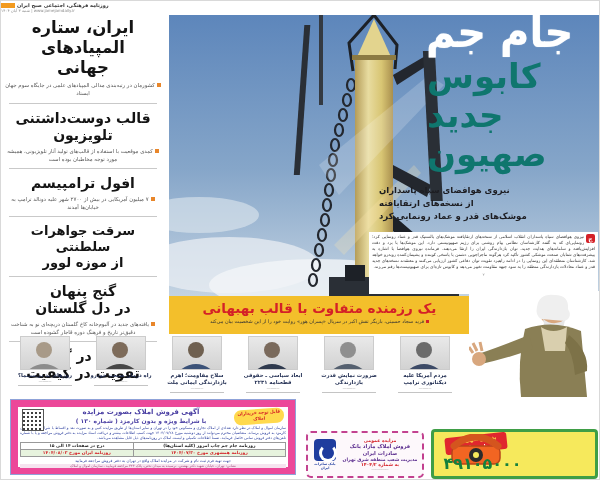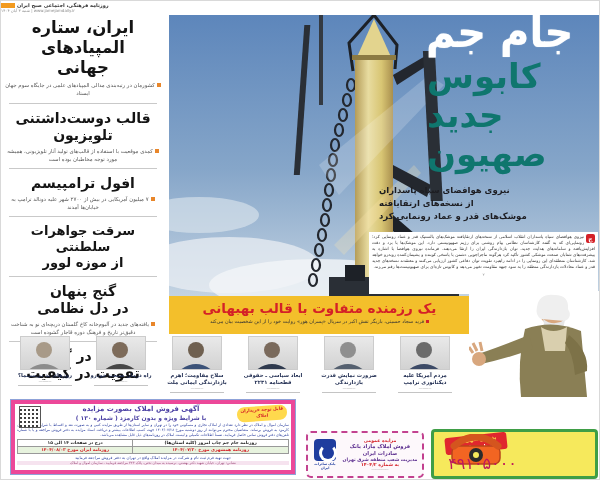--- a/index.html
+++ b/index.html
@@ -58,21 +58,21 @@
   
   .cols { position:absolute; top:335px; right:136px; left:6px; width:458px; height:62px; display:flex; flex-direction:row; }
   .colitem { width:76px; text-align:center; padding:0 3px; }
   .colitem .ph { width:50px; height:34px; margin:0 auto; border:1px solid #ccc;
                  background:linear-gradient(#e9e9e9,#d2d2d2); overflow:hidden;}
   .colitem .ct { font-size:5.3px; font-weight:bold; color:#1d2a4f; line-height:1.3; margin-top:2px;}
   .colitem .cn { font-size:3.6px; color:#999; line-height:1.4; letter-spacing:-.5px;}
 
   
   .adA { position:absolute; top:399px; right:304px; left:12px; width:284px; height:74px;
-         border:4px solid #ec4899; outline:1px solid #8fa2d8; background:#fff; padding:1px 2px; }
+         border:7px solid #ec4899; outline:1px solid #8fa2d8; background:#fff; padding:1px 2px; }
   .adA .hrow { position:relative; height:17px; }
   .qr { position:absolute; right:auto; left:2px; top:1px; width:22px; height:22px;
         background:
           repeating-linear-gradient(0deg,#222 0 2px,#fff 2px 4px),
           repeating-linear-gradient(90deg,#222 0 2px,#fff 2px 4px);
         background-blend-mode:screen; border:1px solid #555; }
   .adA .ttl { text-align:center; margin:0 54px 0 30px; }
   .adA .ttl .a { font-size:7px; font-weight:900; color:#4a3fa3; line-height:9px;}
   .adA .ttl .b { font-size:6px; font-weight:900; color:#4a3fa3; line-height:8px;}
   .badgeY { position:absolute; right:2px; top:1px; width:50px; height:15px; background:#ffd94d;
@@ -110,21 +110,21 @@
 
   
   .adC { position:absolute; top:428px; left:430px; width:167px; height:50px;
          border:3px solid #3f9e46; background:#f6e95c; border-radius:4px; overflow:hidden;}
   .ribbon { position:absolute; top:3px; right:88px; width:62px; height:17px; background:#e0272e;
             border-radius:3px; transform:rotate(-6deg); text-align:center; }
   .ribbon .r1 { font-size:5px; font-weight:bold; color:#ffe14d; line-height:8px;}
   .ribbon .r2 { font-size:5.5px; font-weight:900; color:#fff; line-height:8px;}
   .phone { position:absolute; top:2px; left:10px; width:64px; height:34px;}
   .pnum { position:absolute; bottom:3px; right:70px; left:6px; text-align:center;
-          font-size:16px; font-weight:400; color:#be185d; direction:ltr; letter-spacing:1px;}
+          font-size:16px; font-weight:700; color:#15803d; direction:ltr; letter-spacing:1px;}
 
   .nline { height:1px; background:#c4c4c4; margin:1px 8px 0 8px;}
 </style>
 </head>
 <body>
 
 <div class="page">
 
   <div class="topstrip">
     <div class="l1"><span class="chip"></span><span>روزنامه فرهنگی، اجتماعی صبح ایران</span></div>
@@ -227,21 +227,21 @@
       <div class="sub"><span class="bullet"></span><span>۷ میلیون آمریکایی در بیش از ۲۷۰۰ شهر علیه دونالد ترامپ به خیابان‌ها آمدند</span></div>
     </div>
     <div class="divider"></div>
     <div class="story">
       <div class="t t-md">سرقت جواهرات سلطنتی</div>
       <div class="t t-md">از موزه لوور</div>
     </div>
     <div class="divider"></div>
     <div class="story">
       <div class="t t-lg red">گنج پنهان</div>
-      <div class="t t-lg">در دل نظامی</div>
+      <div class="t t-lg">در دل گلستان</div>
       <div class="sub"><span class="bullet"></span><span>یافته‌های جدید در آلبوم‌خانه کاخ گلستان دریچه‌ای نو به شناخت دقیق‌تر تاریخ و فرهنگ دوره قاجار گشوده است</span></div>
     </div>
     <div class="divider"></div>
     <div class="story">
       <div class="t t-lg">شتاب در گرانی</div>
       <div class="t t-lg">تقویت در کیفیت</div>
     </div>
   </div>
 
   <div class="banner">

